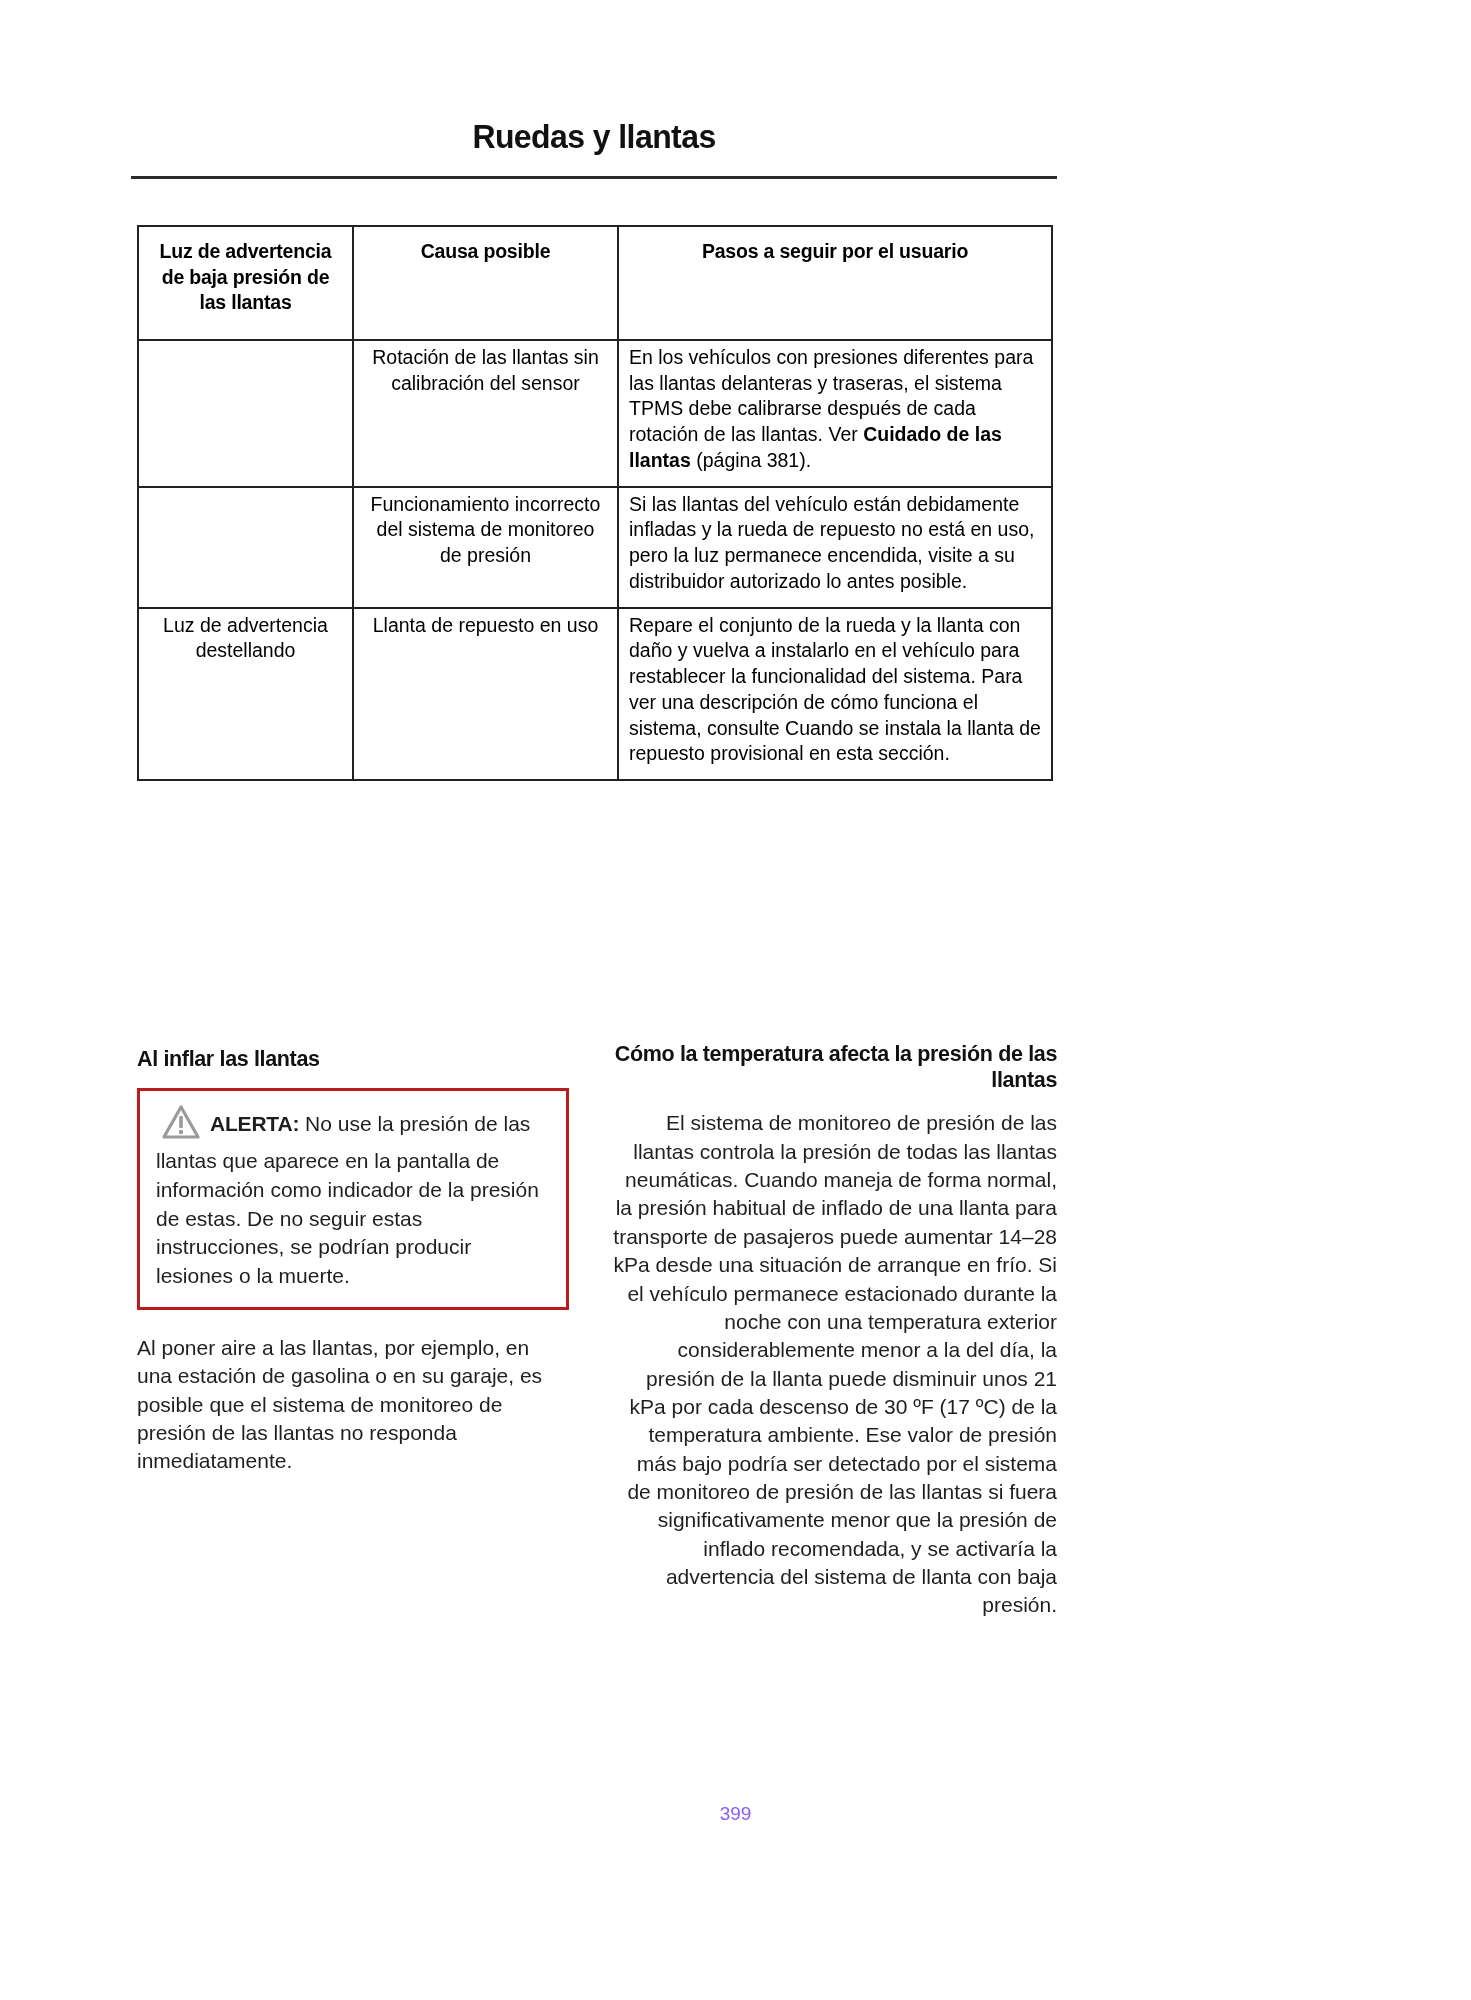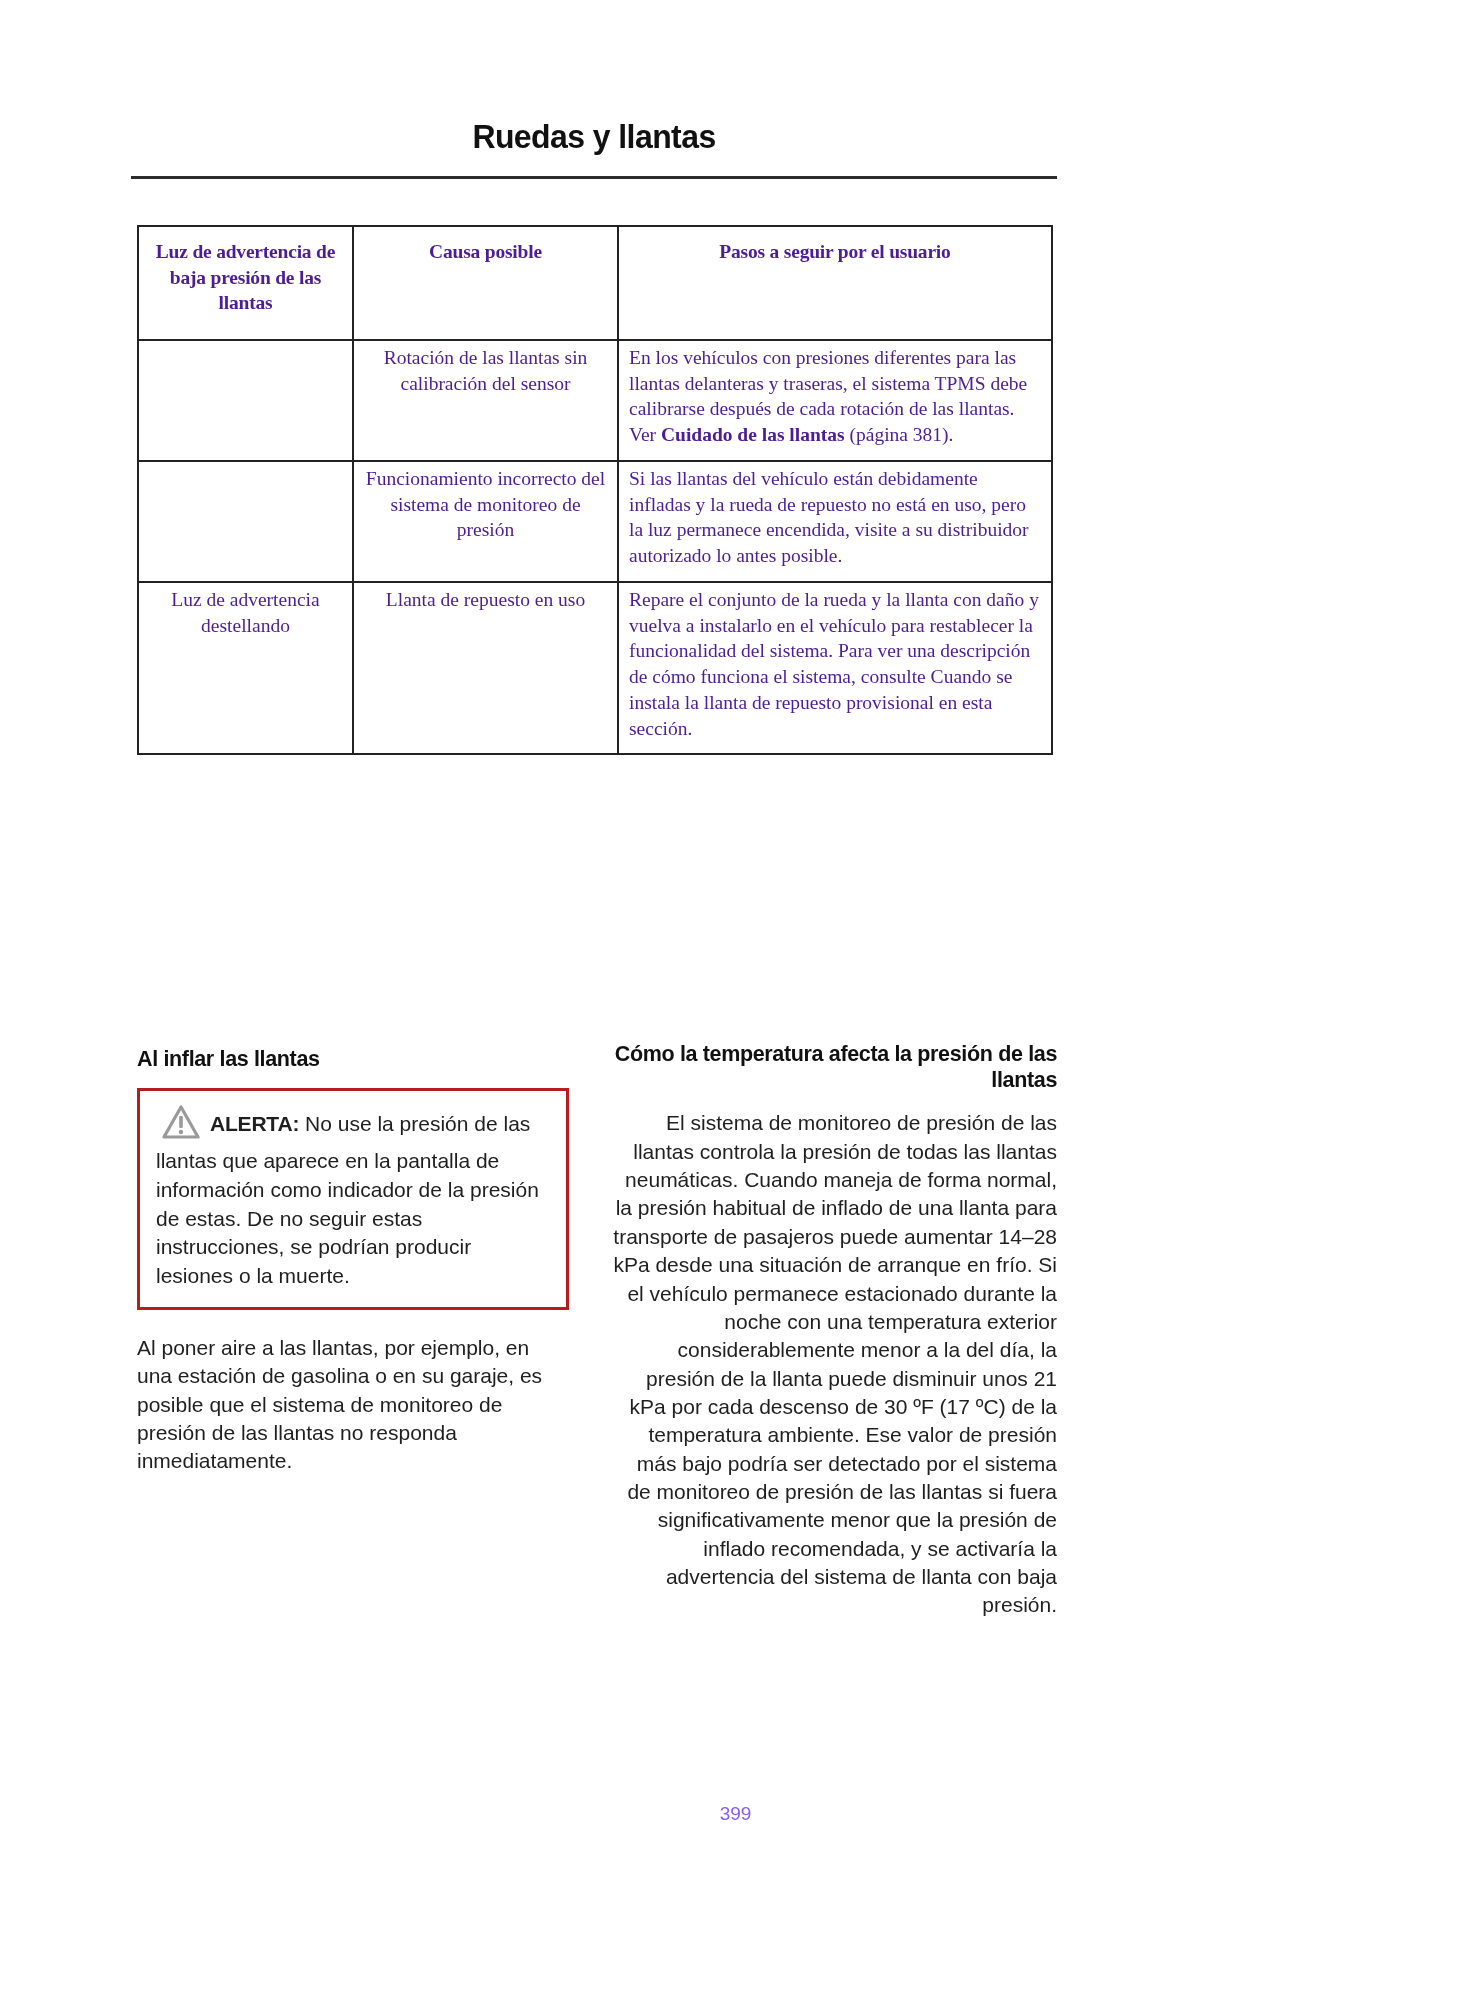--- a/index.html
+++ b/index.html
@@ -60,22 +60,21 @@
     width: 914px;
     border-collapse: collapse;
     table-layout: fixed;
   }
   .tpms-table td, .tpms-table th {
     border: 2px solid #222;
     vertical-align: top;
     padding: 4px 10px 12px 10px;
     font-size: 19.5px;
     line-height: 1.32;
-    color: #4c1d95;
-    font-family: Liberation Serif, serif;
+    color: #000000;
   }
   .tpms-table th {
     font-weight: bold;
     text-align: center;
     letter-spacing: -0.2px;
     font-size: 19.5px;
     padding-top: 12px;
     padding-bottom: 14px;
     transform: none;
   }

